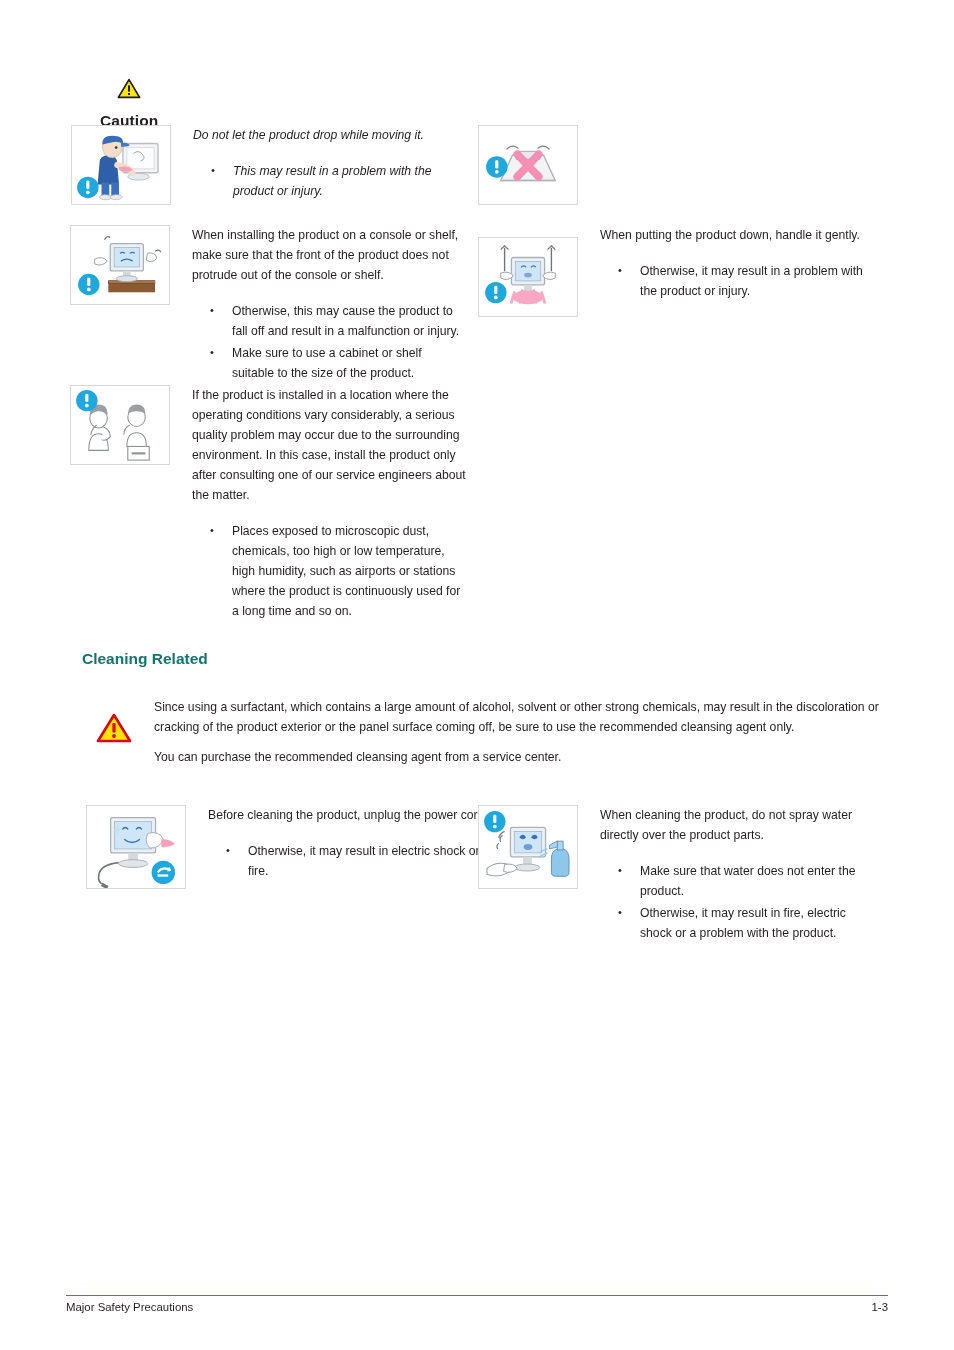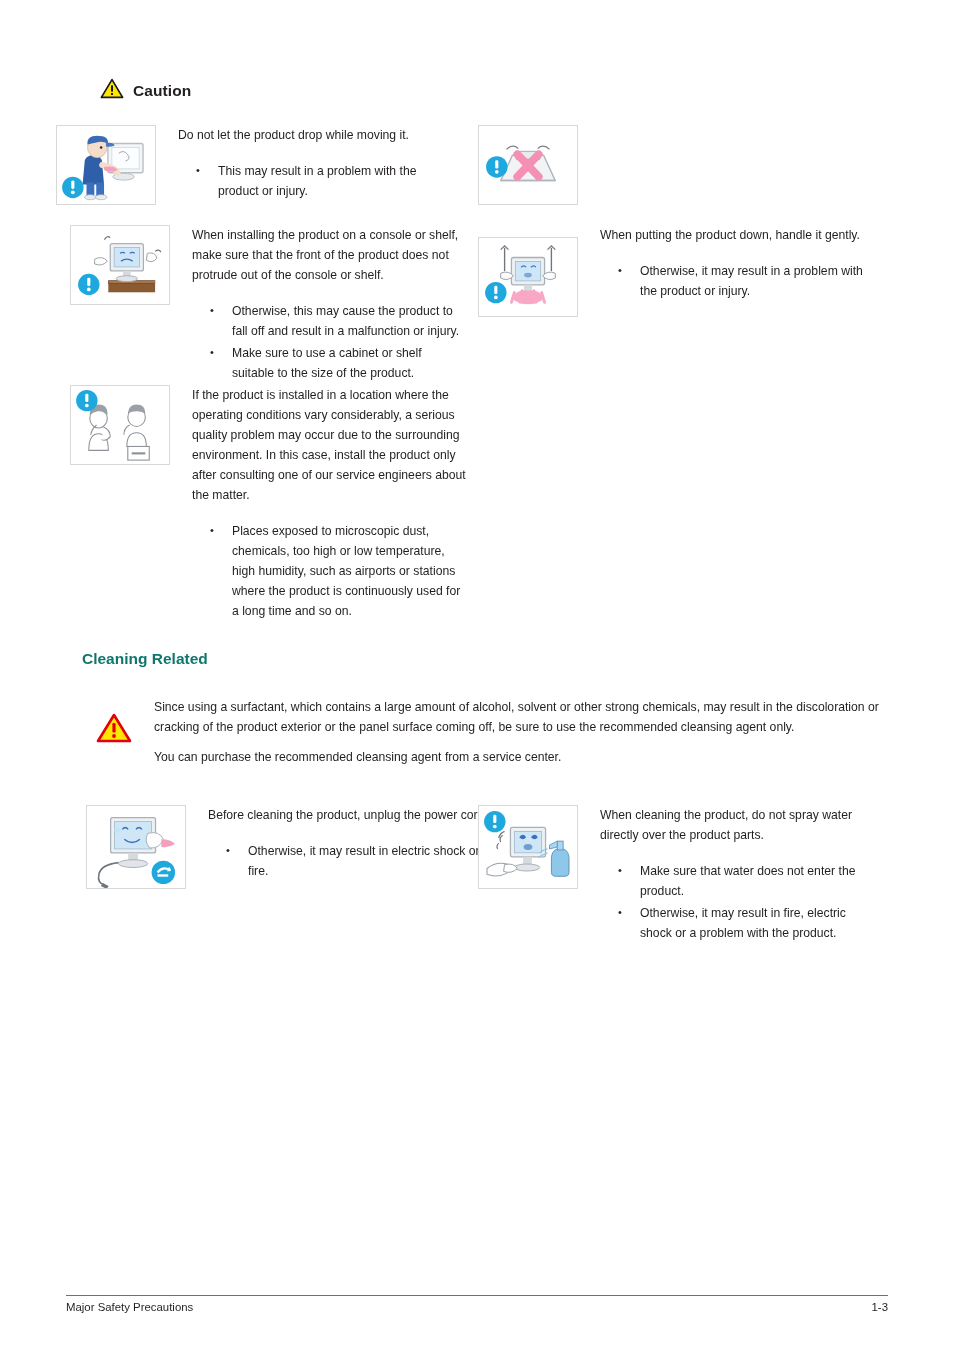--- a/index.html
+++ b/index.html
@@ -22,20 +22,21 @@
   }
 
   
   .caution-header {
     position: absolute;
     left: 100px;
     top: 78px;
     display: flex;
     align-items: center;
     gap: 9px;
+    flex-direction: column;
   }
   .caution-label {
     font-size: 15.5px;
     font-weight: bold;
     color: #231f20;
     letter-spacing: 0.1px;
   }
 
   
   .row {
@@ -143,21 +144,21 @@
     <span>
       <svg width="24" height="21" viewBox="0 0 24 21">
         <path d="M12 1.6 L22.6 19.4 L1.4 19.4 Z" fill="#ffe600" stroke="#1a1a1a" stroke-width="1.7" stroke-linejoin="round"></path>
         <rect x="11" y="7.4" width="2" height="6.2" fill="#1a1a1a"></rect>
         <rect x="11" y="15" width="2" height="2" fill="#1a1a1a"></rect>
       </svg>
     </span>
     <span class="caution-label">Caution</span>
   </div>
 
-  <div class="row" style="left:56px; top:125px; width:400px;">
+  <div class="row" style="left:71px; top:125px; width:400px;font-style:italic;">
     <div class="thumb">
       <svg viewBox="0 0 100 80">
         <rect width="100" height="80" fill="#fff"></rect>
 
         <rect x="52" y="18" width="36" height="30" rx="2" fill="#f3f5f7" stroke="#b9bec4" stroke-width="1.4"></rect>
         <rect x="56" y="22" width="28" height="22" fill="#fbfdff" stroke="#cfd6dc" stroke-width="0.8"></rect>
         <path d="M63 28 q5 -4 9 1 q4 5 -2 7" fill="none" stroke="#9aa3ab" stroke-width="1"></path>
         <ellipse cx="68" cy="52" rx="11" ry="3.5" fill="#e6eaee" stroke="#b9bec4" stroke-width="1"></ellipse>
 
         <path d="M28 38 q0 -8 9 -8 q9 0 9 8 l2 22 l-22 0 z" fill="#2f5fa8"></path>

